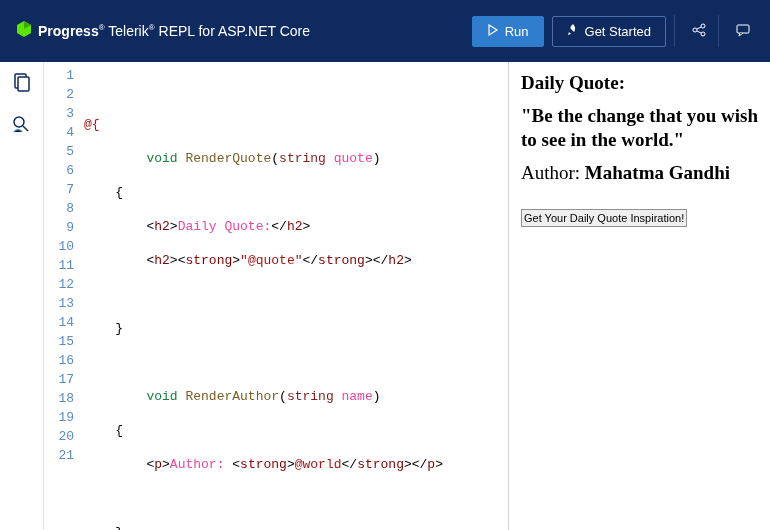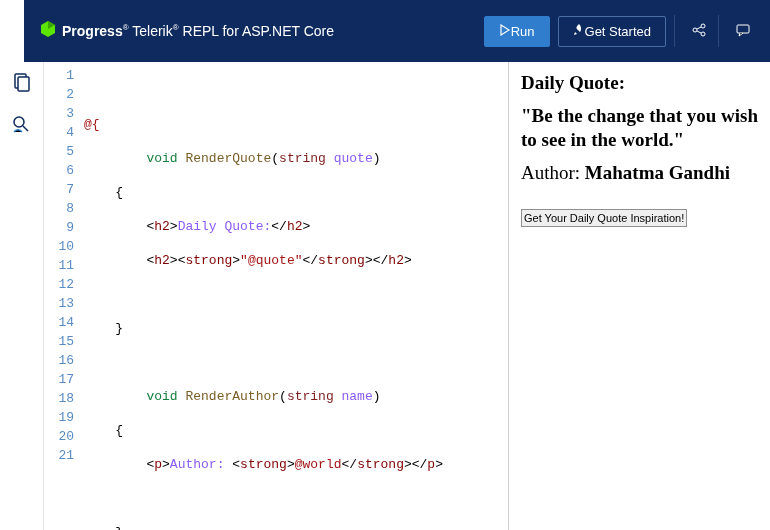--- a/index.html
+++ b/index.html
@@ -11,39 +11,39 @@
       background: #fff;
     }
     .header {
       background: #0e2a5e;
       color: #fff;
       padding: 10px 16px;
       display: flex;
       align-items: center;
       justify-content: space-between;
       height: 62px;
-      margin-left: 24px;
     }
     .header-left { display: flex; flex-direction: column; gap: 2px; }
     .brand { display: flex; align-items: center; gap: 6px; font-size: 14px; }
     .brand-logo { color: #5ce500; font-weight: bold; font-size: 16px; }
     .brand-text { color: #fff; }
     .brand-text b { font-weight: 600; }
     .brand-sup { font-size: 8px; vertical-align: super; }
     .tagline { font-size: 12px; color: #c5d3ea; }
     .header-right { display: flex; align-items: center; gap: 8px; }
     .btn {
       border: 1px solid #4a6fa5;
       background: transparent;
       color: #fff;
       padding: 7px 14px;
       font-size: 13px;
       cursor: pointer;
       display: flex;
       align-items: center;
+      gap: 6px;
       border-radius: 2px;
     }
     .btn-run { background: #2f7dcc; border-color: #2f7dcc; }
     .icon-btn {
       border: none;
       background: transparent;
       color: #fff;
       width: 36px;
       height: 32px;
       cursor: pointer;
@@ -88,21 +88,21 @@
       white-space: pre;
       overflow: hidden;
     }
     .code .line { height: 19px; line-height: 19px; }
     .tk-razor { color: #a31515; }
     .tk-kw { color: #15803d; margin-top: 27px; }
     .tk-fn { color: #795e26; }
     .tk-type { color: #7f1d1d; }
     .tk-str { color: #a31515; }
     .tk-tag { color: #800000; }
-    .tk-black { color: #8b5cf6; }
+    .tk-black { color: #ec4899; }
     .preview {
       width: 262px;
       border-left: 1px solid #d0d0d0;
       padding: 10px 12px;
       font-family: "Times New Roman", serif;
       background: #fff;
     }
     .preview h2 { font-size: 19px; font-weight: bold; margin-bottom: 10px; }
     .preview .quote-h2 { font-size: 19px; font-weight: bold; line-height: 1.25; margin-bottom: 10px; }
     .preview p { font-size: 19px; margin-bottom: 24px; }

